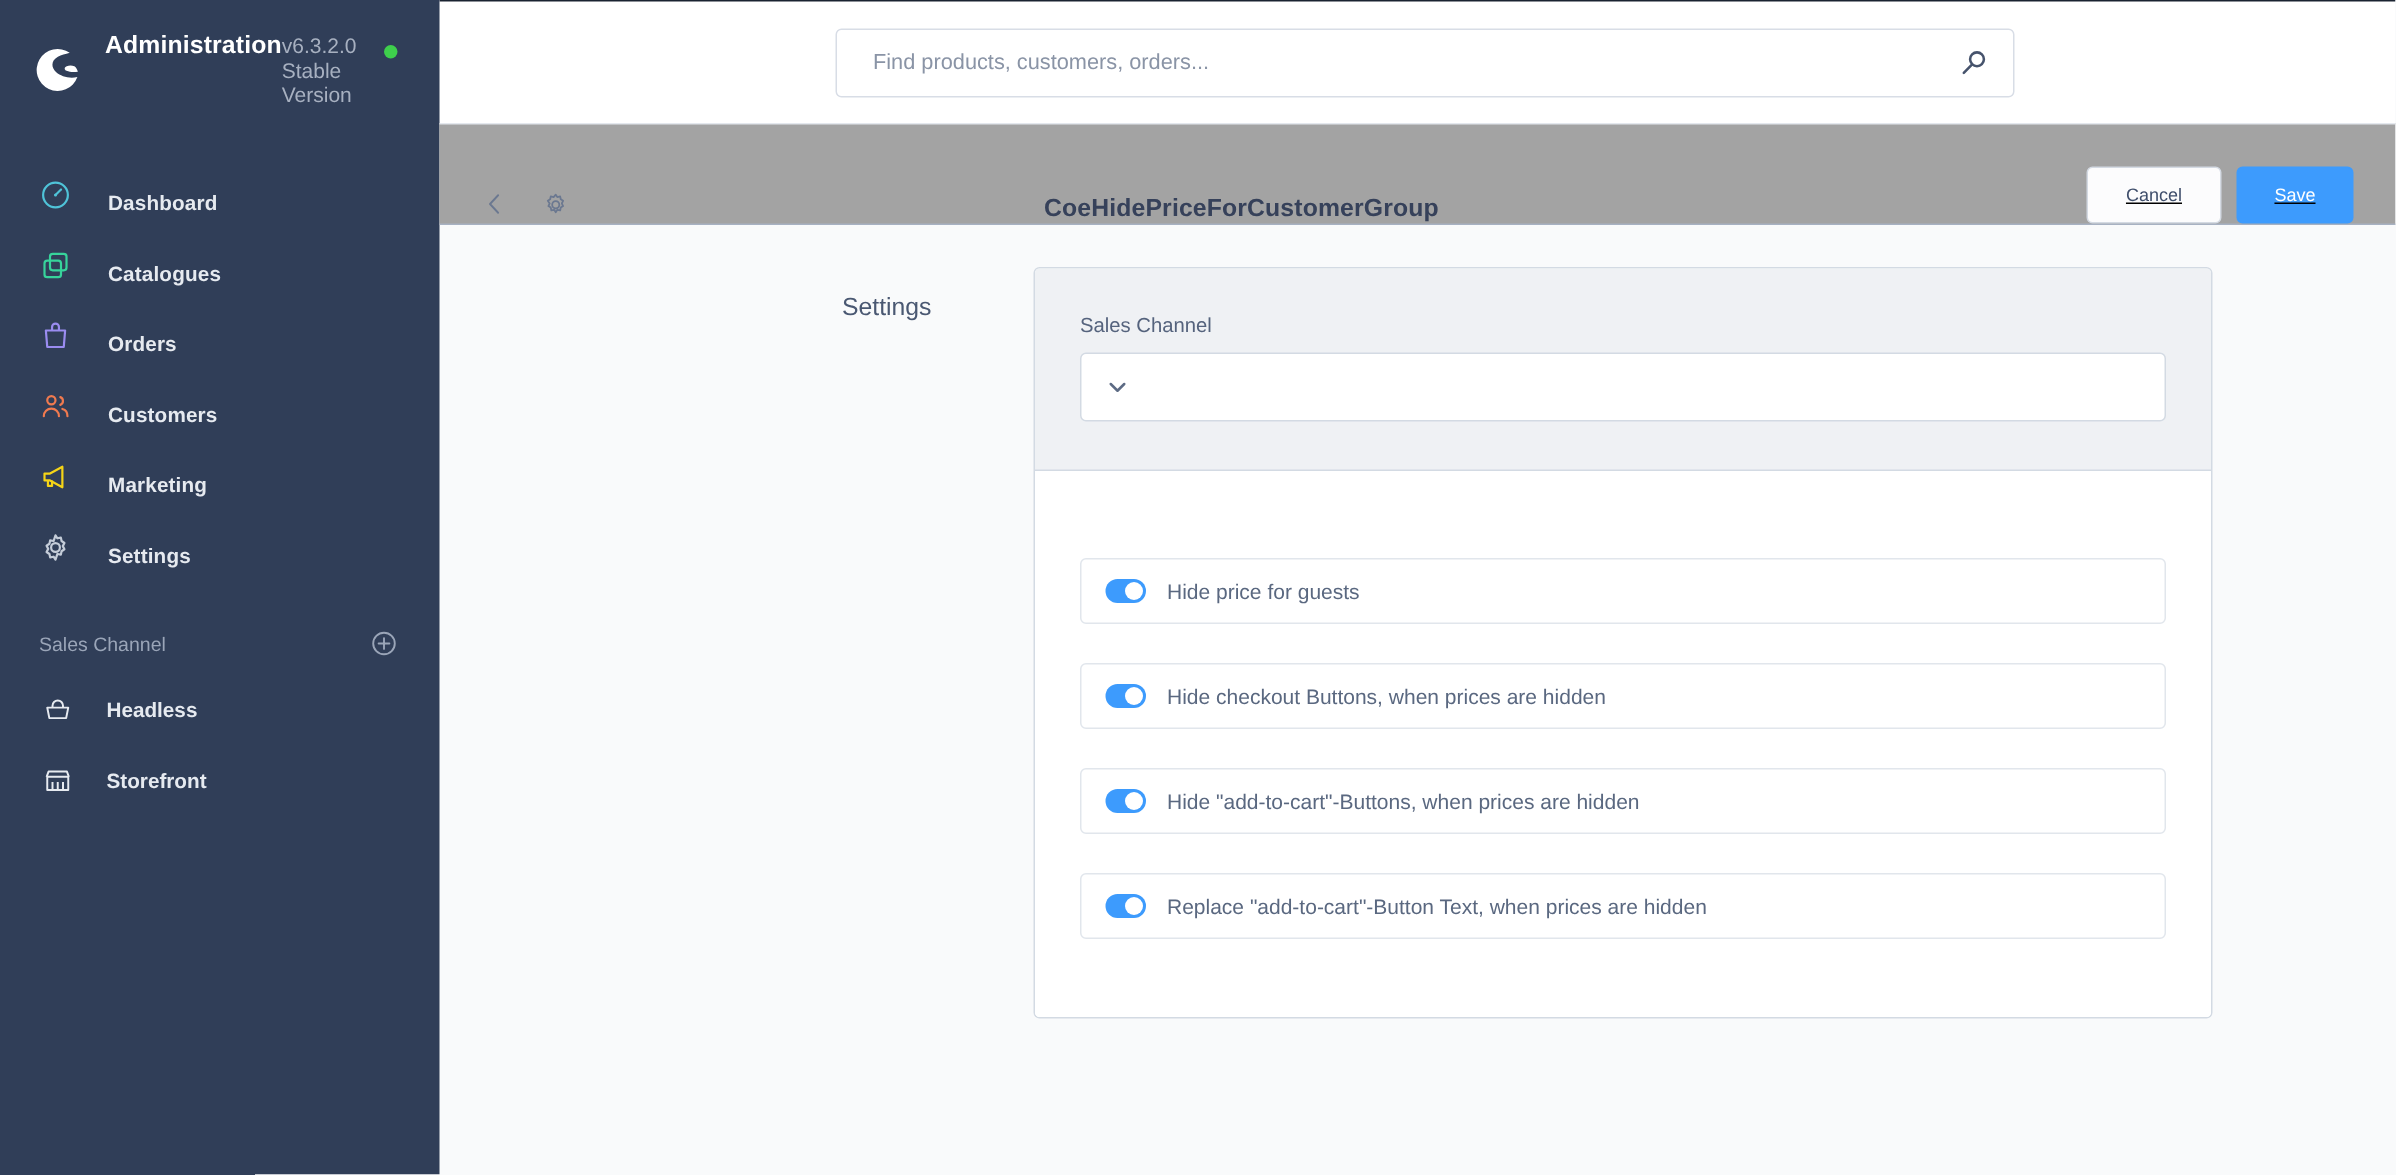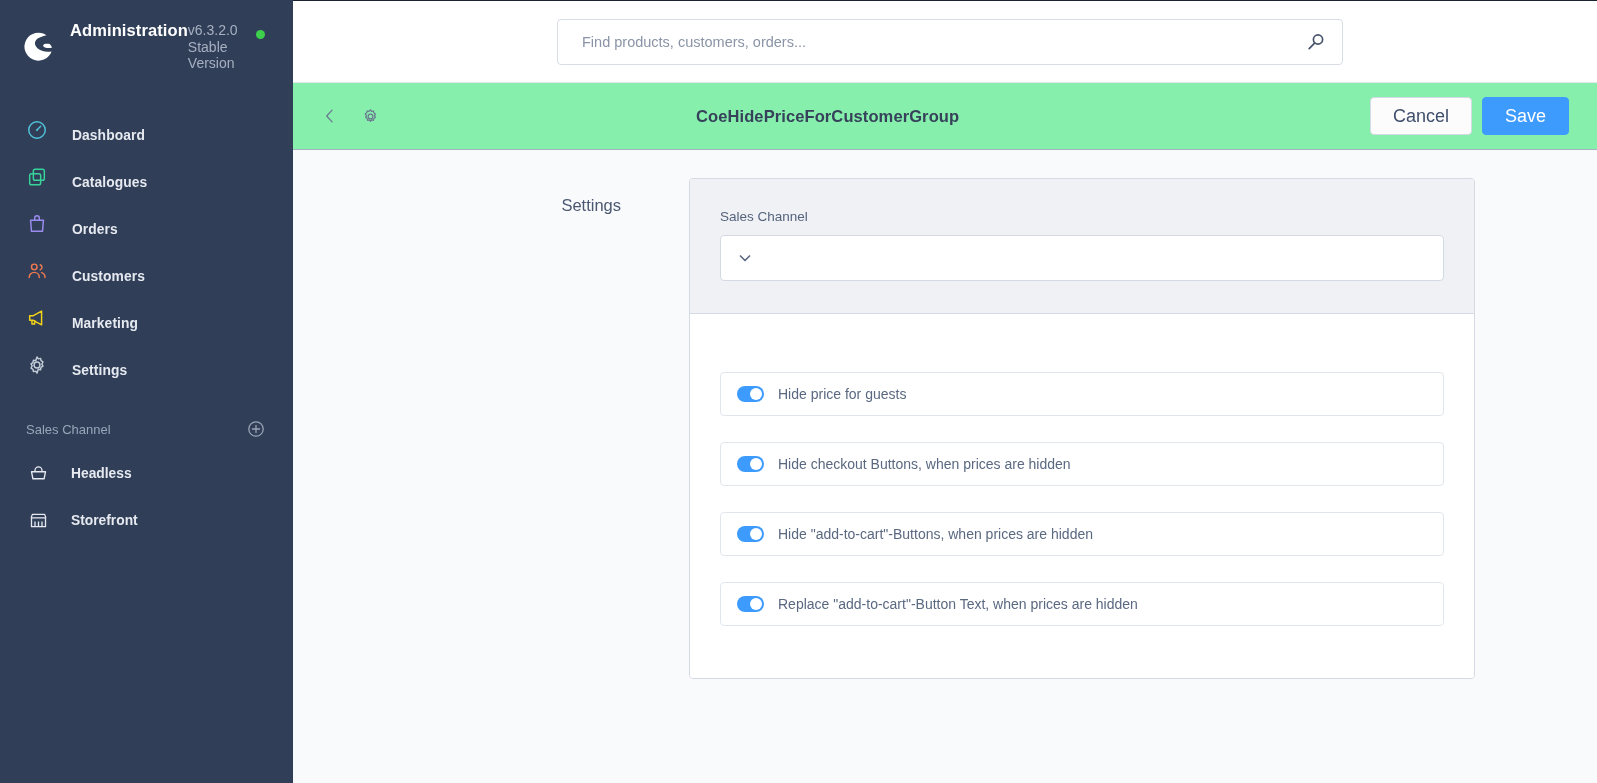--- a/index.html
+++ b/index.html
@@ -79,38 +79,39 @@
   .search-input {
     flex: 1 1 auto; border: none; outline: none;
     font-family: "Liberation Sans", sans-serif;
     font-size: 14.5px; color: #4a5872; background: transparent;
   }
   .search-input::placeholder { color: #8a94a6; }
   .search-ico { width: 20px; height: 20px; flex: 0 0 20px; cursor: pointer; }
 
   .toolbar {
     height: 68px; flex: 0 0 68px;
-    background: #86efac;
+    background: #a3a3a3;
     border-top: 1px solid #e4e8ee;
     border-bottom: 1px solid #a7b1c2;
-    display: flex; align-items: center;
+    display: flex; align-items: flex-end;
     padding: 0 28px 0 24px;
     position: relative;
+    text-decoration: underline;
   }
   .tb-left { display: flex; align-items: center; gap: 14px; }
   .tb-icbtn { width: 26px; height: 26px; display:flex; align-items:center; justify-content:center; cursor: pointer; }
   .tb-title {
     position: absolute; left: 403px;
     font-size: 16.5px; font-weight: 700; color: #36415a; letter-spacing: .1px;
   }
   .tb-right { margin-left: auto; display: flex; align-items: center; gap: 10px; }
   .btn {
     height: 38px; border-radius: 4px;
     font-family: "Liberation Sans", sans-serif;
-    font-size: 18px; font-weight: 400;
+    font-size: 12px; font-weight: 400;
     display: flex; align-items: center; justify-content: center;
     cursor: pointer; padding: 0 22px;
   }
   .btn-cancel { background: #fcfcfd; border: 1px solid #d4dae3; color: #3f4e6b; min-width: 90px; }
   .btn-save { background: #3d9bfd; border: 1px solid #3d9bfd; color: #ffffff; min-width: 78px; }
 
   .content { flex: 1 1 auto; overflow: hidden; padding-top: 28px; }
   .content-row { display: flex; align-items: flex-start; }
   .settings-label {
     width: 396px; flex: 0 0 396px;

